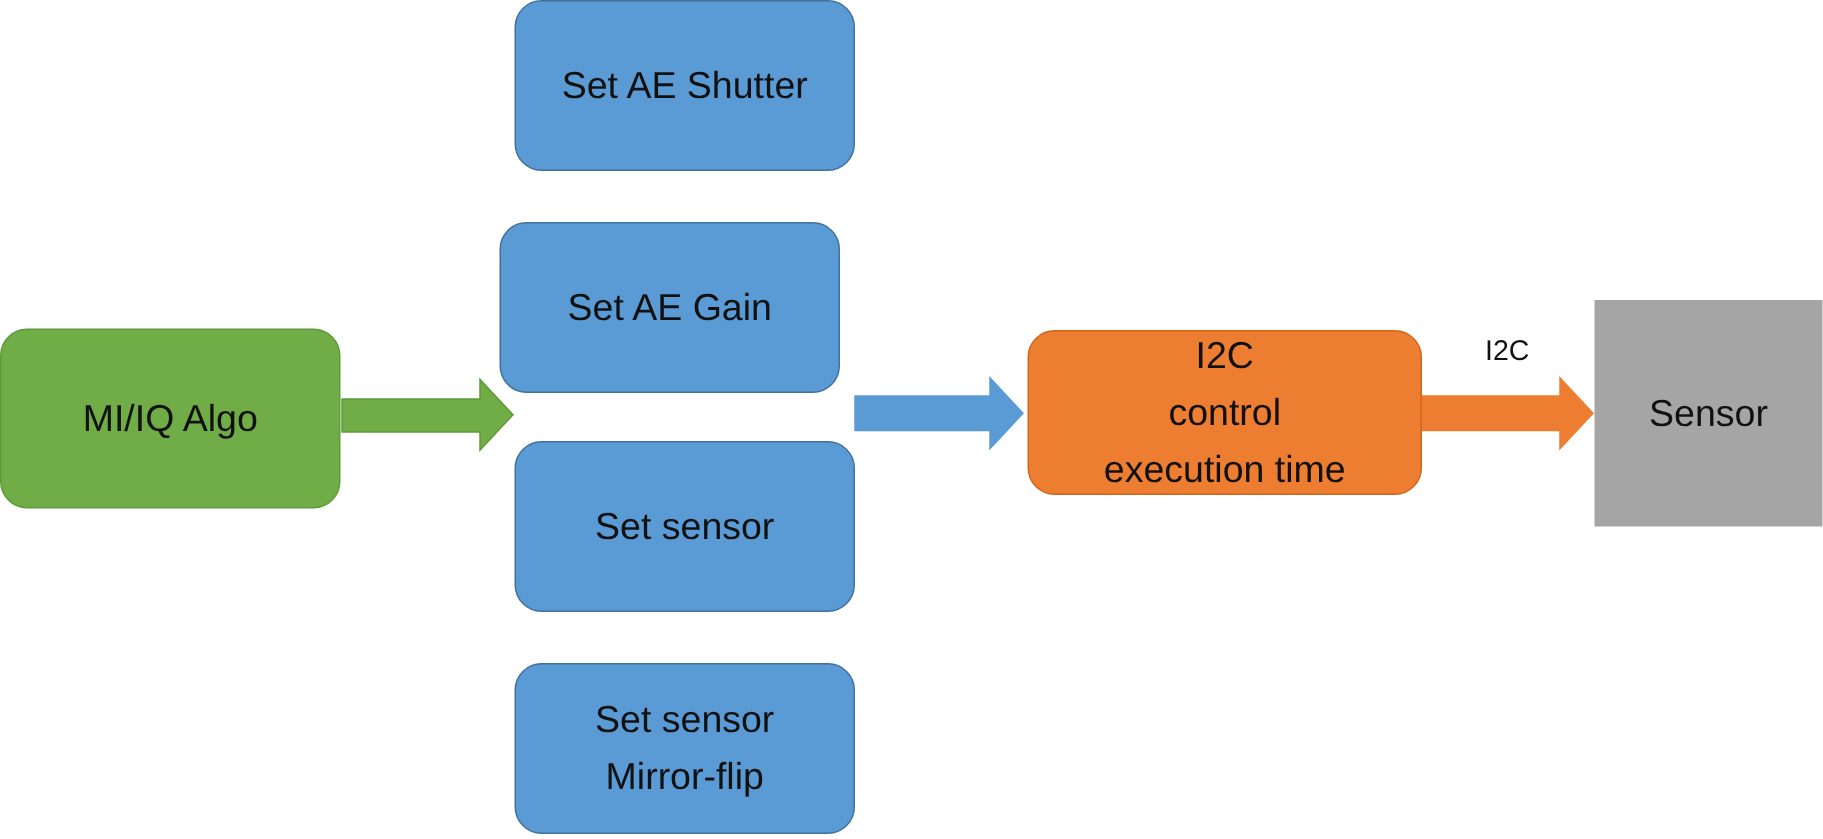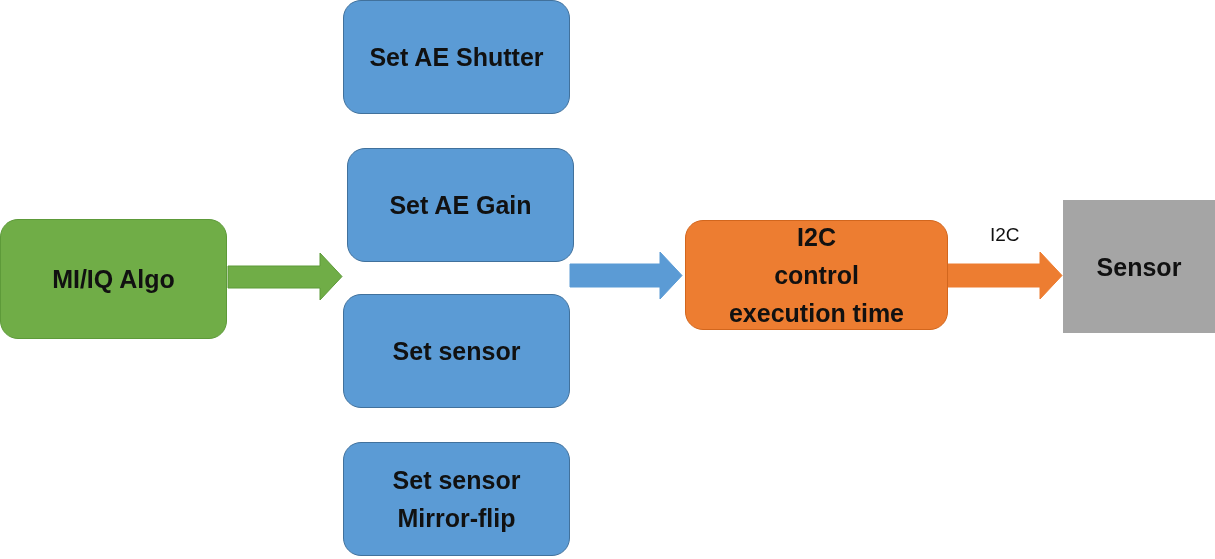--- a/index.html
+++ b/index.html
@@ -1,20 +1,20 @@
 <!DOCTYPE html>
 <html><head>
   <meta charset="utf-8">
   <style>
     html, body { margin: 0; padding: 0; background: #ffffff; }
     body { width: 1215px; height: 559px; position: relative; overflow: hidden;
            font-family: "Liberation Sans", "DejaVu Sans", sans-serif; }
     .box { position: absolute; box-sizing: border-box; display: flex; flex-direction: column;
            align-items: center; justify-content: center; text-align: center;
-           font-weight: bold; color: #111; font-size: 25px; line-height: 38px; }
+           font-weight: normal; color: #111; font-size: 25px; line-height: 38px; }
     .box span { display: block; }
     .green { background: #70ad47; border: 1px solid #5d9a39; border-radius: 18px; }
     .blue { background: #5b9bd5; border: 1px solid #41719c; border-radius: 18px; }
     .orange { background: #ed7d31; border: 1px solid #d2661d; border-radius: 18px; }
     .gray { background: #a5a5a5; border: none; border-radius: 0; }
     svg.arrows { position: absolute; left: 0; top: 0; }
     .edge-label { position: absolute; font-size: 19px; color: #111; }
   </style>
 </head>
 <body>
@@ -26,36 +26,36 @@
 </svg>
 
 <div class="box green" style="left:0px; top:219px; width:227px; height:120px;">
   <span>MI/IQ Algo</span>
 </div>
 
 <div class="box blue" style="left:343px; top:0px; width:227px; height:114px;">
   <span>Set AE Shutter</span>
 </div>
 
-<div class="box blue" style="left:347px; top:148px; width:227px; height:114px;text-align:center;">
+<div class="box blue" style="left:333px; top:148px; width:227px; height:114px;text-align:center;">
   <span>Set AE Gain</span>
 </div>
 
 <div class="box blue" style="left:343px; top:294px; width:227px; height:114px;">
   <span>Set sensor</span>
 </div>
 
 <div class="box blue" style="left:343px; top:442px; width:227px; height:114px;">
   <span>Set sensor</span>
   <span>Mirror-flip</span>
 </div>
 
 <div class="box orange" style="left:685px; top:220px; width:263px; height:110px;">
   <span>I2C</span>
   <span>control</span>
   <span>execution time</span>
 </div>
 
-<div class="box gray" style="left:1063px; top:200px; width:152px; height:133px;">
+<div class="box gray" style="left:1063px; top:200px; width:152px; height:151px;">
   <span>Sensor</span>
 </div>
 
 <div class="edge-label" style="left:990px; top:224px;">I2C</div>
 
 </body></html>

